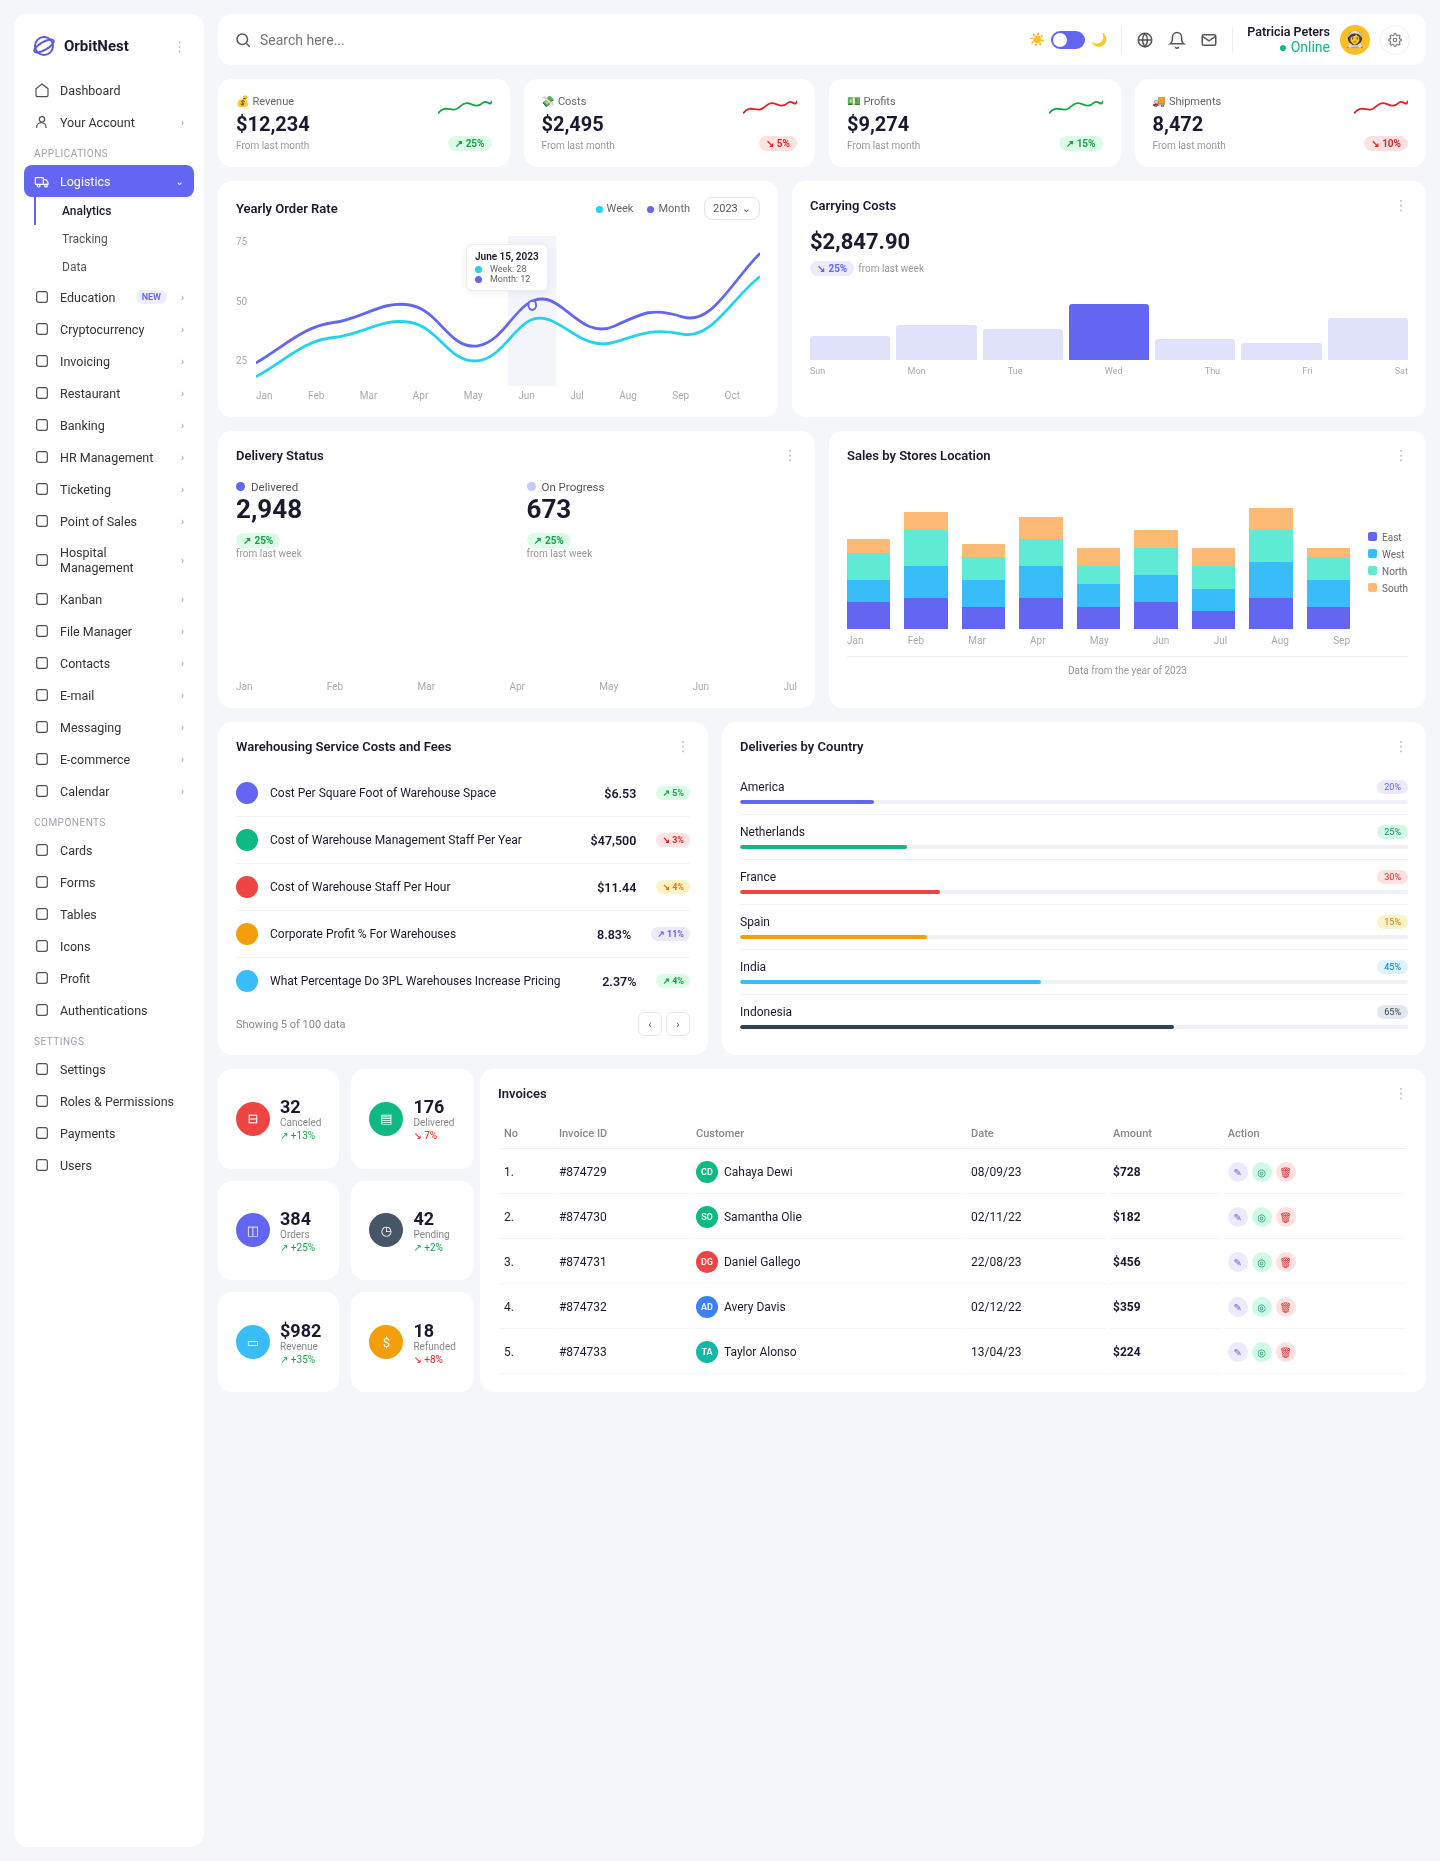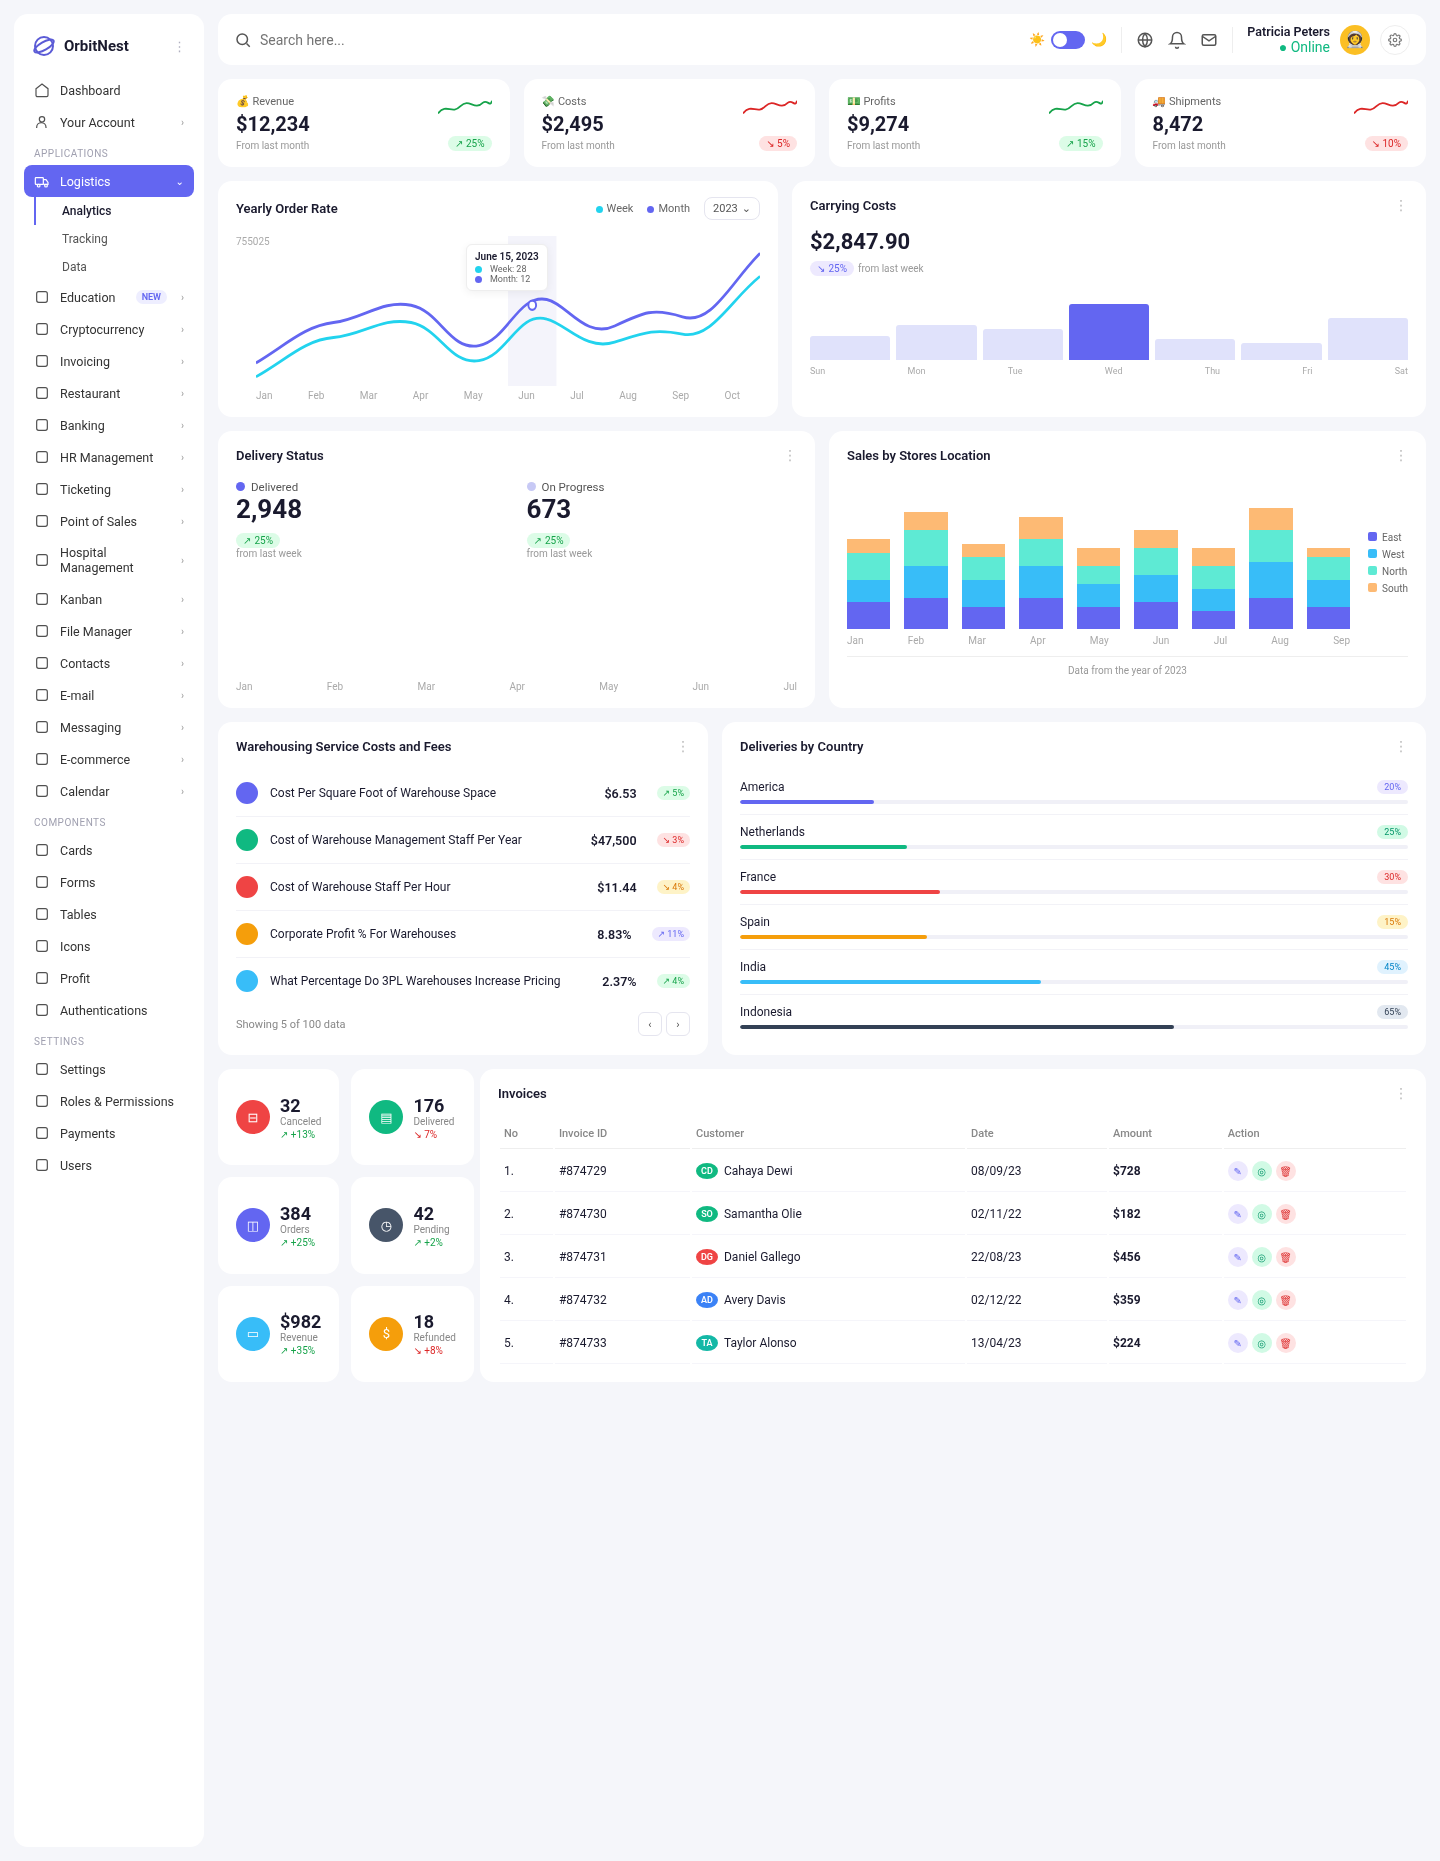--- a/index.html
+++ b/index.html
@@ -42,35 +42,35 @@
 .gear-btn { width:30px; height:30px; border:1px solid #eee; border-radius:50%; display:flex; align-items:center; justify-content:center; cursor:pointer; }
 
 .card { background:#fff; border-radius:14px; padding:16px 18px; }
 .kpi-row { display:grid; grid-template-columns:repeat(4,1fr); gap:14px; }
 .kpi-card { display:flex; justify-content:space-between; }
 .kpi-label { font-size:11px; color:#666; }
 .kpi-value { font-size:20px; font-weight:700; margin:4px 0; }
 .kpi-sub { font-size:10px; color:#999; }
 .kpi-right { display:flex; flex-direction:column; align-items:flex-end; justify-content:space-between; }
 .spark { width:54px; height:26px; }
-.chip { display:inline-flex; align-items:center; gap:3px; font-size:10px; padding:2px 7px; border-radius:10px; font-weight:400;text-align:right; }
+.chip { display:inline-flex; align-items:center; gap:3px; font-size:10px; padding:2px 7px; border-radius:10px; font-weight:700;text-align:right; }
 .chip.up { background:#dcfce7; color:#16a34a; }
 .chip.down { background:#fee2e2; color:#dc2626; }
 .chip.purple { background:#ede9fe; color:#6366f1; }
 
 .card-header { display:flex; align-items:center; justify-content:space-between; margin-bottom:16px; }
 .card-title { font-size:13px; font-weight:600; }
 .legend { display:flex; gap:14px; font-size:11px; color:#666; }
 .legend-dot { display:inline-block; width:7px; height:7px; border-radius:50%; margin-right:4px; vertical-align:middle; }
 .year-select { border:1px solid #e5e5ef; border-radius:8px; padding:4px 8px; font-size:11px; color:#555; cursor:pointer; display:flex; align-items:center; gap:4px; }
 .more-dots { color:#bbb; cursor:pointer; font-size:14px; }
 
 .line-chart { position:relative; height:150px; }
 .line-chart svg { width:100%; height:100%; }
-.y-labels { position:absolute; left:0; top:0; bottom:20px; display:flex; justify-content:space-between; font-size:10px; color:#aaa; }
+.y-labels { position:absolute; left:0; top:0; bottom:20px; display:flex; flex-direction:column; justify-content:space-between; font-size:10px; color:#aaa; }
 .x-labels { display:flex; justify-content:space-between; font-size:10px; color:#aaa; padding:4px 20px 0; }
 .tooltip-box { position:absolute; background:#fff; border:1px solid #eee; border-radius:6px; padding:6px 8px; font-size:9px; box-shadow:0 2px 8px rgba(0,0,0,.06); }
 .tooltip-box .tt-title { font-weight:600; margin-bottom:2px; font-size:10px; }
 .tooltip-box .tt-row { display:flex; align-items:center; gap:4px; color:#666; }
 
 .big-num { font-size:26px; font-weight:700; }
 .stat-sub { font-size:10px; color:#999; }
 .stat-sub2 { font-size:10px; color:#999; margin-left:4px; }
 .big-num-row { display:flex; align-items:baseline; gap:8px;flex-direction:column; }
 
@@ -115,21 +115,21 @@
 .mini-ico { width:34px; height:34px; border-radius:50%; display:flex; align-items:center; justify-content:center; flex-shrink:0; }
 .mini-body .val { font-size:18px; font-weight:700; }
 .mini-body .lbl { font-size:10px; color:#888; }
 .mini-body .delta { font-size:10px; margin-top:2px; display:flex; align-items:center; gap:2px; }
 .delta.up { color:#16a34a; } .delta.down { color:#dc2626; }
 
 .table { width:100%; font-size:12px; }
 .table th { text-align:left; font-weight:500; color:#888; font-size:11px; padding:8px 4px; border-bottom:1px solid #eee; }
 .table td { padding:10px 4px; border-bottom:1px solid #f5f5fa; }
 .cust { display:flex; align-items:center; gap:6px; }
-.cust-ico { width:22px; height:16px; border-radius:50%; font-size:9px; color:#fff; display:flex; align-items:center; justify-content:center; font-weight:600; }
+.cust-ico { width:22px; height:22px; border-radius:50%; font-size:9px; color:#fff; display:flex; align-items:center; justify-content:center; font-weight:600; }
 .act-btns { display:flex; gap:4px; }
 .act-btn { width:20px; height:20px; border-radius:50%; display:flex; align-items:center; justify-content:center; font-size:10px; cursor:pointer; }
 .act-btn.edit { background:#ede9fe; color:#6366f1; }
 .act-btn.view { background:#d1fae5; color:#059669; }
 .act-btn.del { background:#fee2e2; color:#dc2626; }
 
 
 .row2 { display:grid; grid-template-columns:560px 1fr; gap:14px; }
 .row3 { display:grid; grid-template-columns:1fr 1fr; gap:14px; }
 .row4 { display:grid; grid-template-columns:490px 1fr; gap:14px; }

